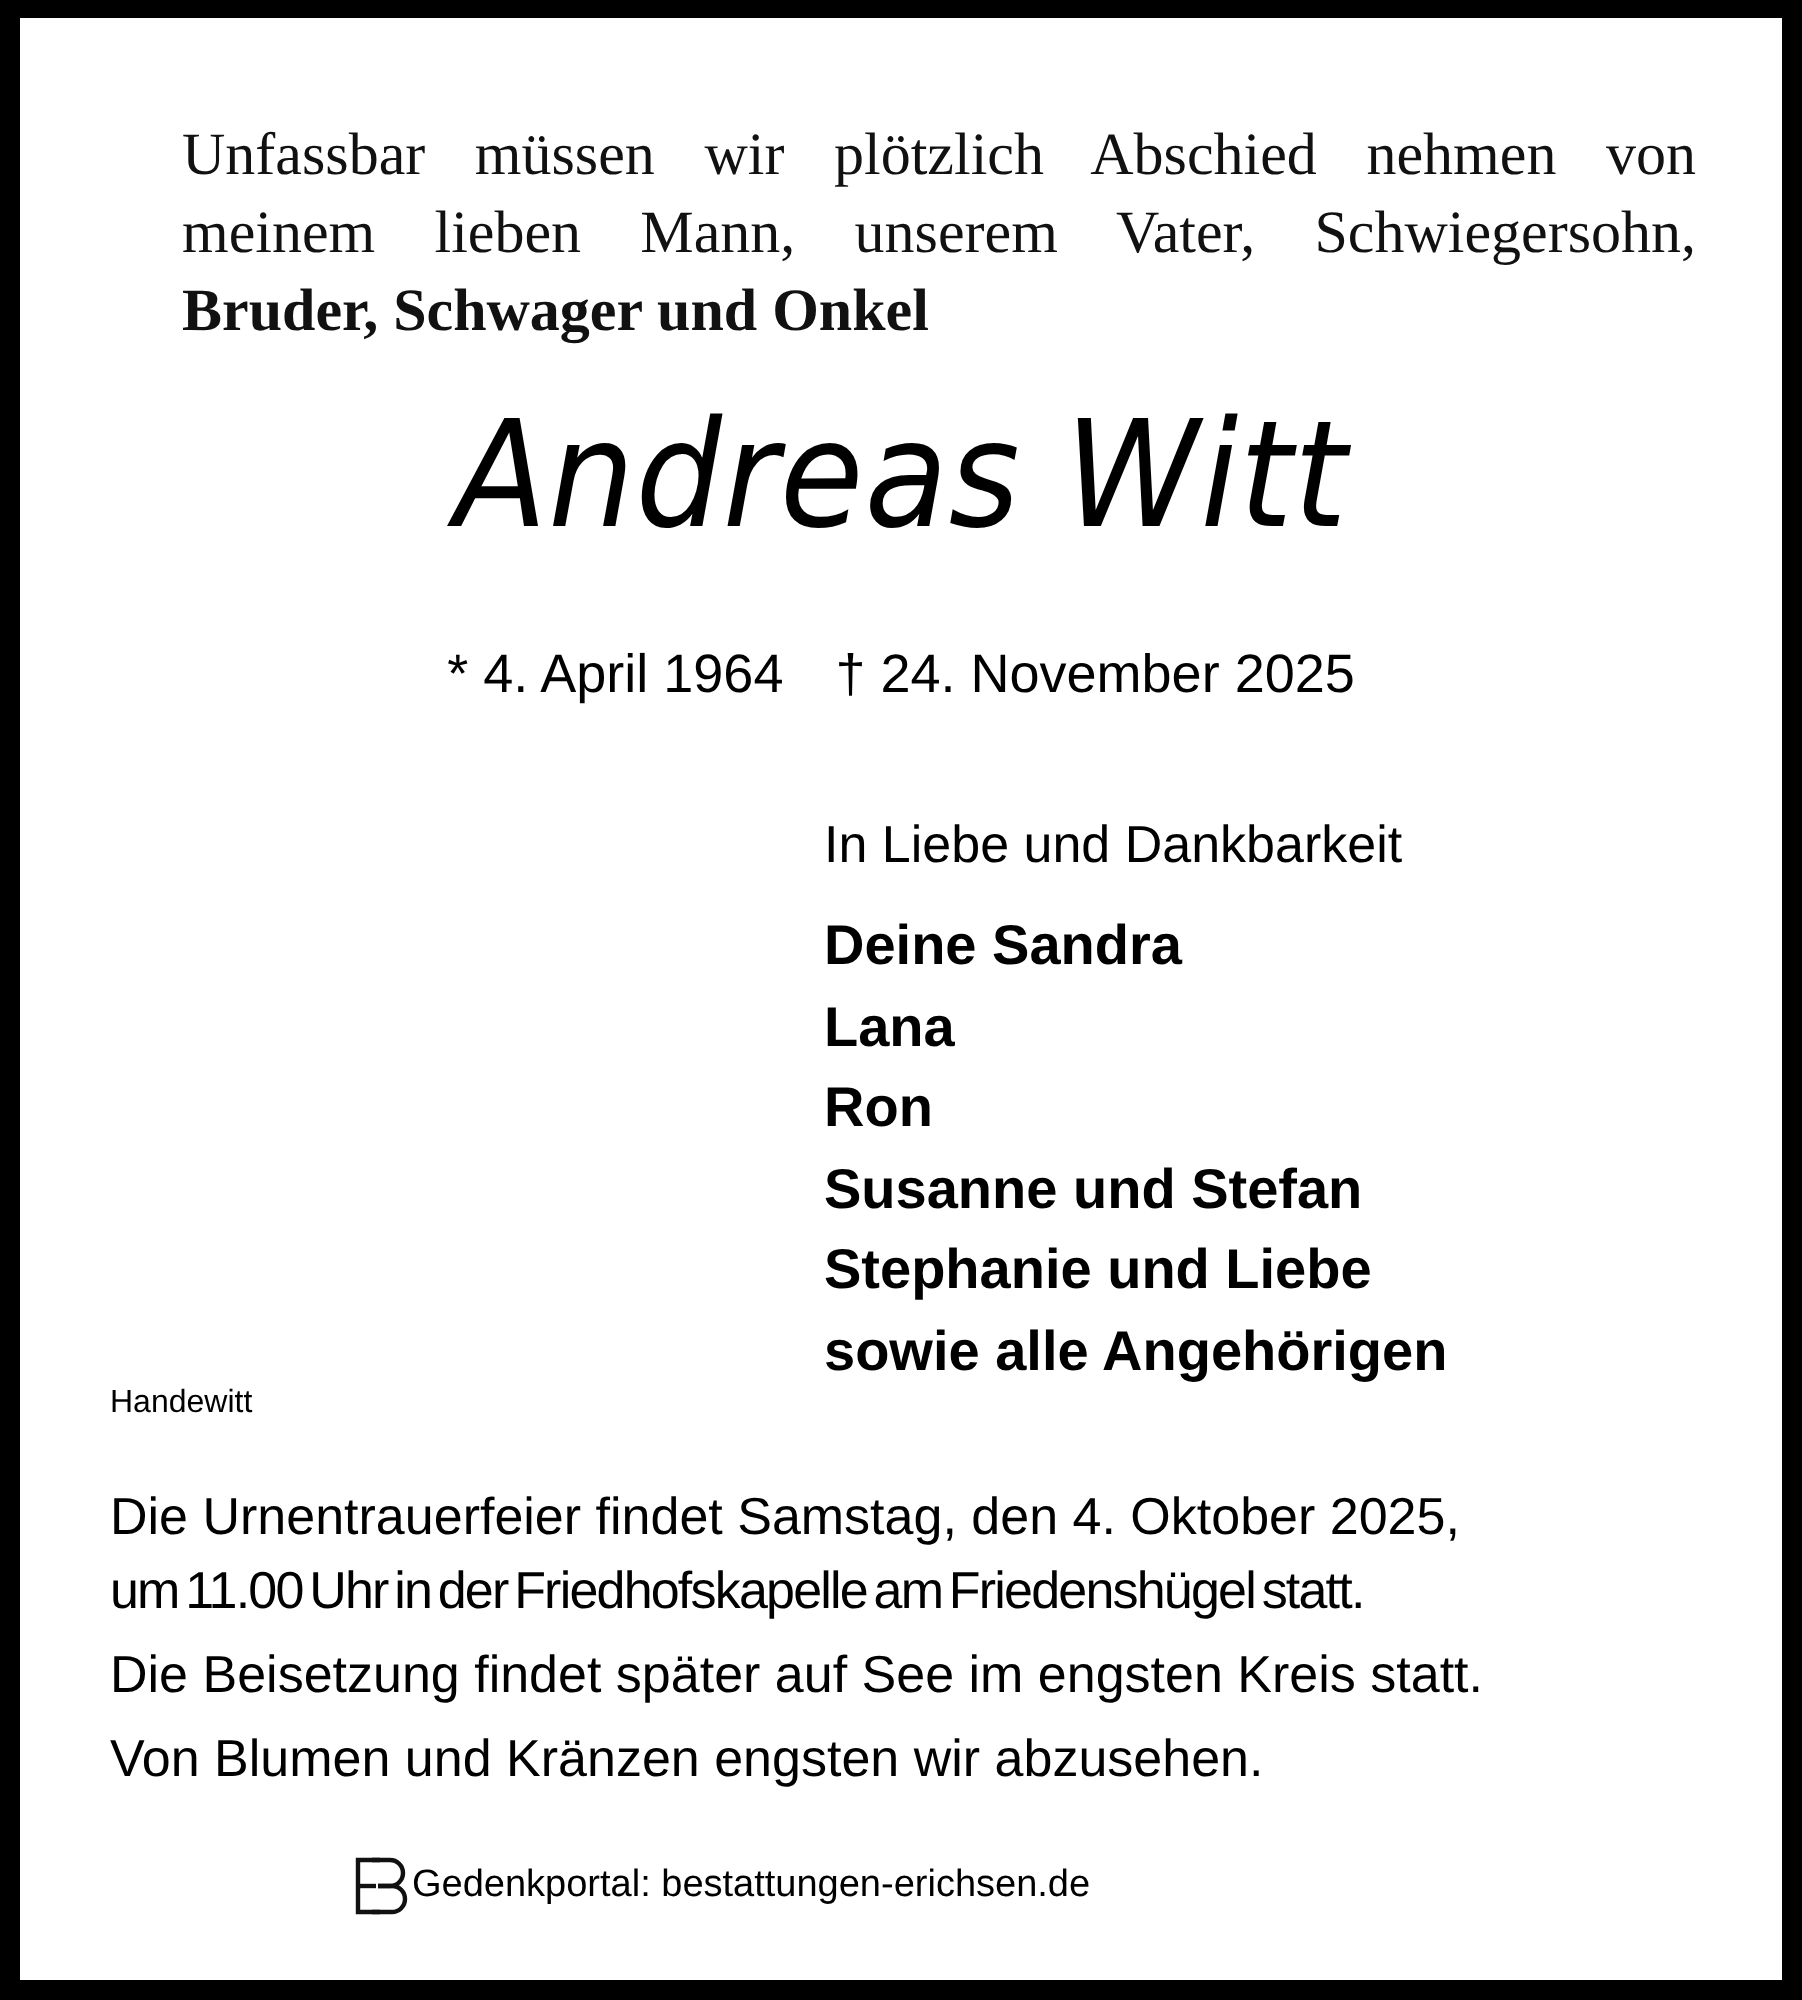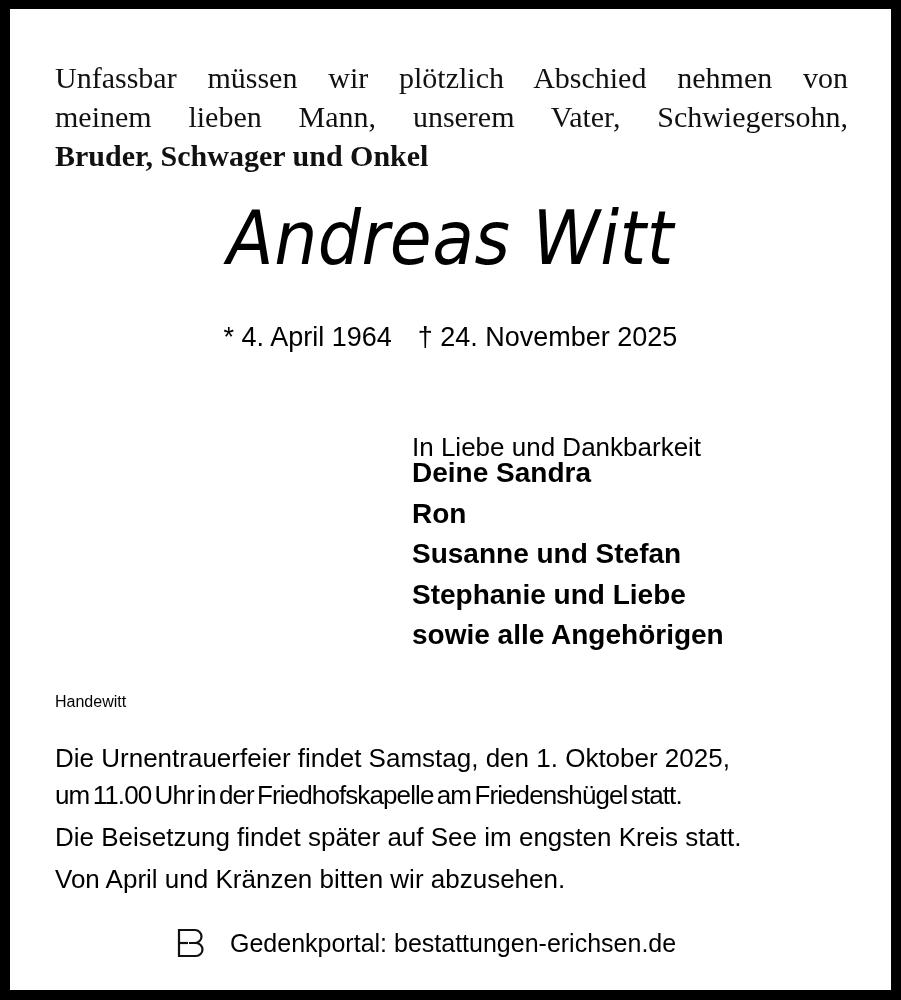--- a/index.html
+++ b/index.html
@@ -7,42 +7,42 @@
     .frame {
       position: absolute; left: 10px; top: 9px; width: 881px; height: 981px;
       background: #fff;
     }
     .abs { position: absolute; color: #000; white-space: nowrap; }
     .intro {
       position: absolute; left: 45px; top: 49px; width: 793px;
       font-family: "Liberation Serif", serif; font-size: 30px; line-height: 39px;
       text-align: justify; text-align-last: left; color: #111;
     }
-    .intro .line { display: block; text-align: justify; text-align-last: justify; }
+    .intro .line { display: block; text-align: justify; text-align-last: justify; margin-left: 36px; }
     .intro .line.last { text-align-last: left; font-weight: bold; }
     .name {
       left: 0; width: 881px; top: 184px; text-align: center;
       font-family: "DejaVu Sans", sans-serif; font-style: italic; font-weight: normal;
       font-size: 74px; line-height: 90px; letter-spacing: 0.5px; transform: scaleX(0.92);
     }
     .dates {
       left: 0; width: 881px; top: 310px; text-align: center;
       font-family: "Liberation Sans", sans-serif; font-size: 27px; line-height: 36px;
     }
     .dates .sep { display: inline-block; width: 26px; }
     .sans { font-family: "Liberation Sans", sans-serif; }
-    .thanks { left: 402px; top: 396px; font-size: 26px; line-height: 34px; margin-top: 25px; }
+    .thanks { left: 402px; top: 396px; font-size: 26px; line-height: 34px; }
     .family { left: 402px; top: 444px; font-size: 28px; line-height: 40.6px; font-weight: bold; }
     .family div { white-space: nowrap; }
     .place { left: 45px; top: 676px; font-size: 16px; line-height: 34px; }
     .info { left: 45px; top: 731px; font-size: 26px; line-height: 37px; }
     .info .p { white-space: nowrap; }
     .info .tight { letter-spacing: -0.9px; word-spacing: -3px; }
     .info .gap { margin-top: 5px; }
-    .footer { left: 166px; top: 917px; font-size: 25px; line-height: 34px; display: flex; align-items: center; gap: 24px; }
+    .footer { left: 166px; top: 917px; font-size: 19px; line-height: 34px; display: flex; align-items: center; gap: 0; }
     .logo { width: 30px; height: 32px; display: inline-block; }
   </style>
 </head>
 <body>
 
 <div class="frame">
 
   <div class="intro">
     <span class="line">Unfassbar müssen wir plötzlich Abschied nehmen von</span>
     <span class="line">meinem lieben Mann, unserem Vater, Schwiegersohn,</span>
@@ -52,33 +52,34 @@
   <div class="abs name">Andreas Witt</div>
 
   <div class="abs dates">
     <span>* 4. April 1964</span><span class="sep"></span><span>† 24. November 2025</span>
   </div>
 
   <div class="abs sans thanks">In Liebe und Dankbarkeit</div>
 
   <div class="abs sans family">
     <div>Deine Sandra</div>
+    <div>Lana</div>
     <div>Ron</div>
     <div>Susanne und Stefan</div>
     <div>Stephanie und Liebe</div>
     <div>sowie alle Angehörigen</div>
   </div>
 
   <div class="abs sans place">Handewitt</div>
 
   <div class="abs sans info">
-    <div class="p">Die Urnentrauerfeier findet Samstag, den 1. Oktober 2025,</div>
+    <div class="p">Die Urnentrauerfeier findet Samstag, den 4. Oktober 2025,</div>
     <div class="p tight">um 11.00 Uhr in der Friedhofskapelle am Friedenshügel statt.</div>
     <div class="p gap">Die Beisetzung findet später auf See im engsten Kreis statt.</div>
-    <div class="p gap">Von April und Kränzen bitten wir abzusehen.</div>
+    <div class="p gap">Von Blumen und Kränzen engsten wir abzusehen.</div>
   </div>
 
   <div class="abs sans footer">
     <span class="logo">
       <svg width="30" height="32" viewBox="0 0 30 32" fill="none" stroke="#111" stroke-width="2.2">
         <path d="M14 3 H3 V29 H14"></path>
         <path d="M3 16 H12"></path>
         <path d="M10 3 H19 a6.5 6.5 0 0 1 0 13 H13"></path>
         <path d="M13 16 H20 a6.5 6.5 0 0 1 0 13 H10"></path>
       </svg>

